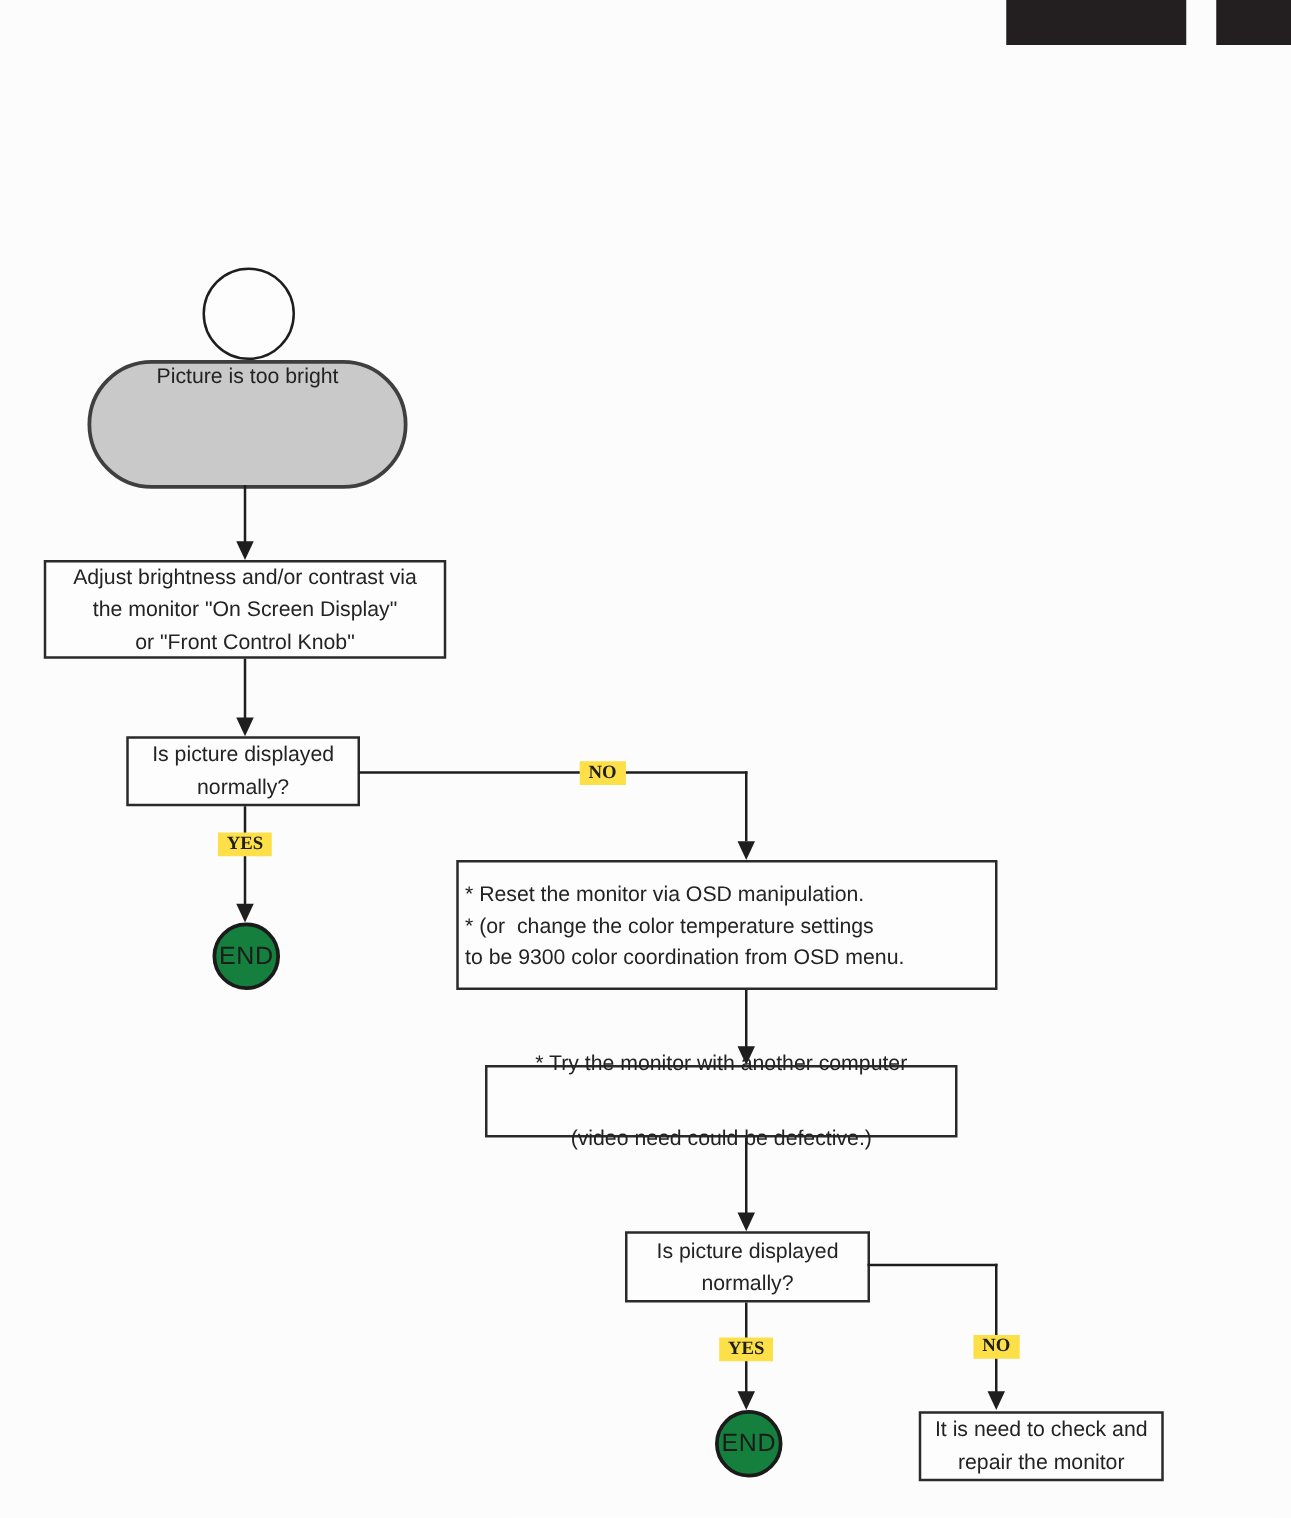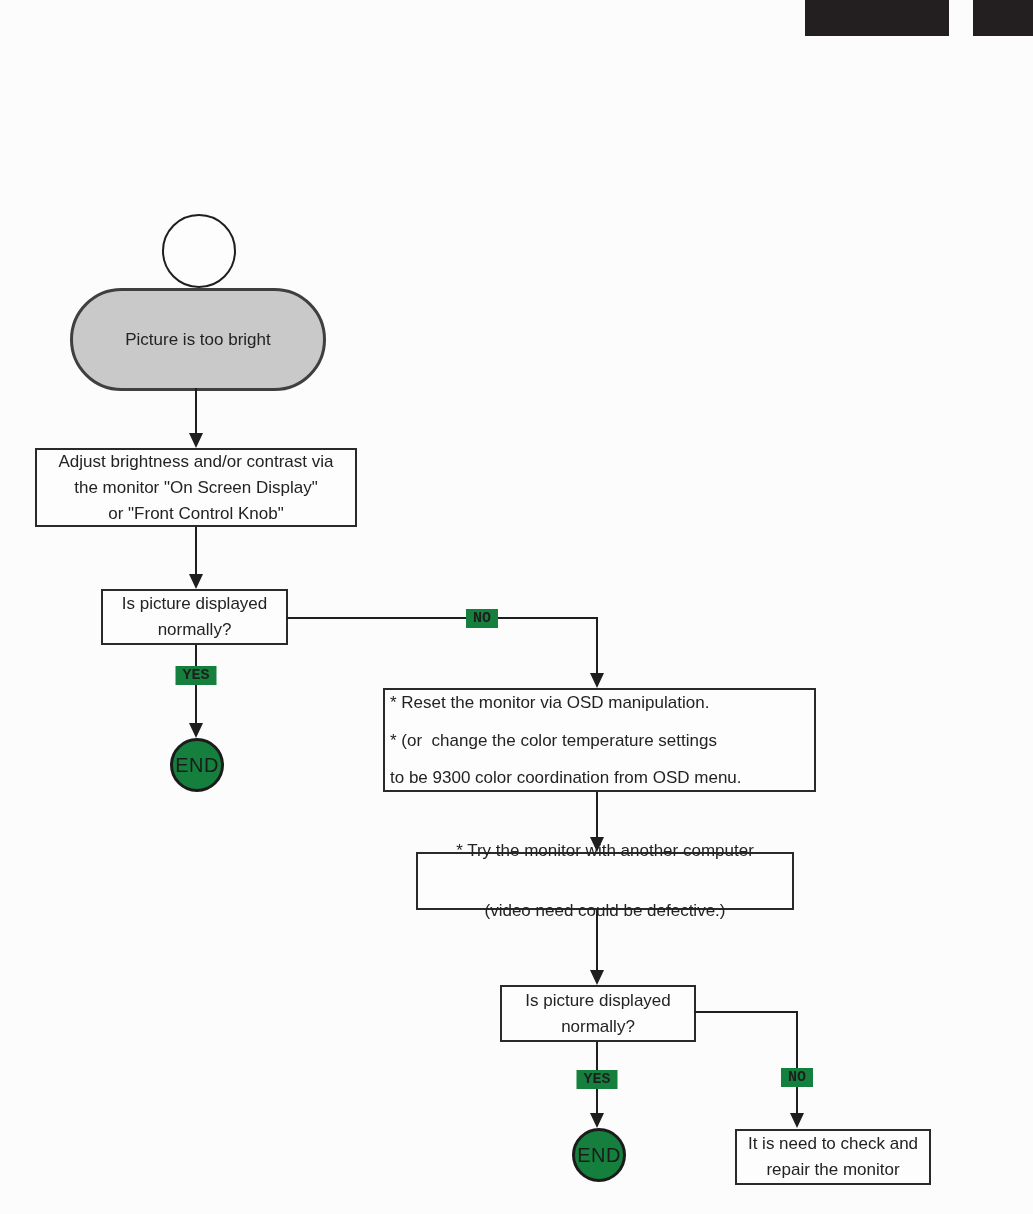--- a/index.html
+++ b/index.html
@@ -16,41 +16,41 @@
   .hbar.left{left:805px;width:144px;}
   .hbar.right{left:973px;width:60px;}
 
   .conn-circle{
     position:absolute;left:162px;top:214px;width:70px;height:70px;
     border:2px solid #1e1e1e;border-radius:50%;background:#fdfdfd;
   }
   .terminal{
     position:absolute;left:70px;top:288px;width:250px;height:97px;
     background:#c9c9c9;border:3px solid #3f3f3f;border-radius:52px;
-    display:flex;align-items:center;justify-content:center;
+    display:flex;align-items:flex-start;justify-content:center;
     font-size:17px;color:#232323;
   }
   .box{
     position:absolute;background:#fdfdfd;border:2px solid #2a2a2a;
     display:flex;flex-direction:column;justify-content:center;align-items:center;
     text-align:center;font-size:17px;line-height:26px;color:#232323;
   }
   .box span{white-space:pre;}
   .box.leftalign{align-items:flex-start;text-align:left;padding-left:5px;line-height:25px;}
   .vline{position:absolute;width:2px;background:#1e1e1e;}
   .hline{position:absolute;height:2px;background:#1e1e1e;}
   .arrow-down{
     position:absolute;width:0;height:0;
     border-left:7px solid transparent;border-right:7px solid transparent;
     border-top:15px solid #1e1e1e;
   }
   .branch-label{
     position:absolute;transform:translateX(-50%);
-    font-family:Liberation Mono, monospace;font-size:15px;font-weight:bold;
-    color:#1e1e1e;background:#15803d;padding:1px 7px;line-height:17px;
+    font-family:Liberation Serif, serif;font-size:15px;font-weight:bold;
+    color:#1e1e1e;background:#fde047;padding:1px 7px;line-height:17px;
   }
   .endc{
     position:absolute;width:48px;height:48px;border-radius:50%;
     border:3px solid #1b1b1b;background:#15803d;
     display:flex;align-items:center;justify-content:center;
     font-size:20px;color:#1b1b1b;letter-spacing:0.5px;
   }
 </style>
 </head>
 <body>
@@ -88,30 +88,30 @@
   <div class="vline" style="left:596px;top:617px;height:56px;"></div>
   <div class="arrow-down" style="left:590px;top:673px;"></div>
 
   <div class="vline" style="left:195px;top:645px;height:79px;"></div>
   <div class="branch-label" style="left:196px;top:666px;">YES</div>
   <div class="arrow-down" style="left:189px;top:723px;"></div>
   <div class="endc" style="left:170px;top:738px;">
     <span>END</span>
   </div>
 
-  <div class="box leftalign" style="left:383px;top:688px;width:424px;height:100px;justify-content:space-between;">
+  <div class="box leftalign" style="left:365px;top:688px;width:424px;height:100px;">
     <span>* Reset the monitor via OSD manipulation.</span>
     <span>* (or  change the color temperature settings</span>
     <span>to be 9300 color coordination from OSD menu.</span>
   </div>
 
   <div class="vline" style="left:596px;top:792px;height:46px;"></div>
   <div class="arrow-down" style="left:590px;top:837px;"></div>
 
-  <div class="box" style="left:416px;top:852px;width:374px;height:54px;gap:34px;">
+  <div class="box" style="left:388px;top:852px;width:374px;height:54px;gap:34px;">
     <span>* Try the monitor with another computer</span>
     <span>(video need could be defective.)</span>
   </div>
 
   <div class="vline" style="left:596px;top:910px;height:61px;"></div>
   <div class="arrow-down" style="left:590px;top:970px;"></div>
 
   <div class="box" style="left:500px;top:985px;width:192px;height:53px;">
     <span>Is picture displayed</span>
     <span>normally?</span>

